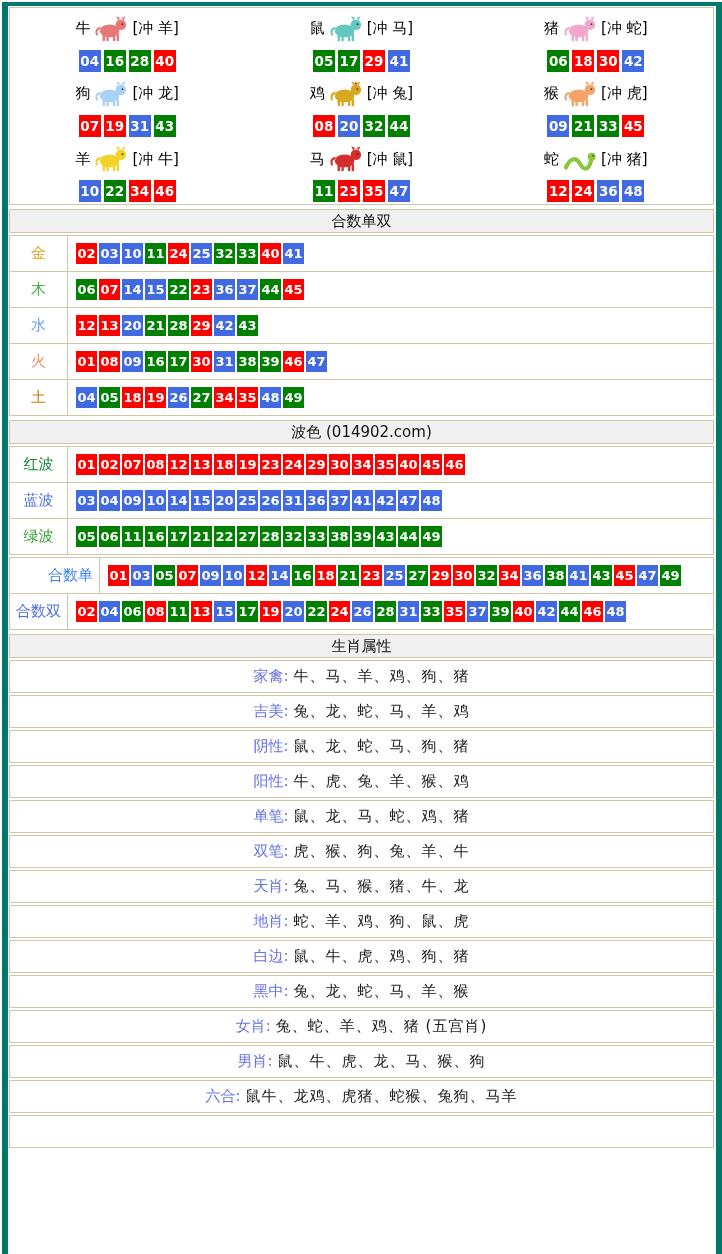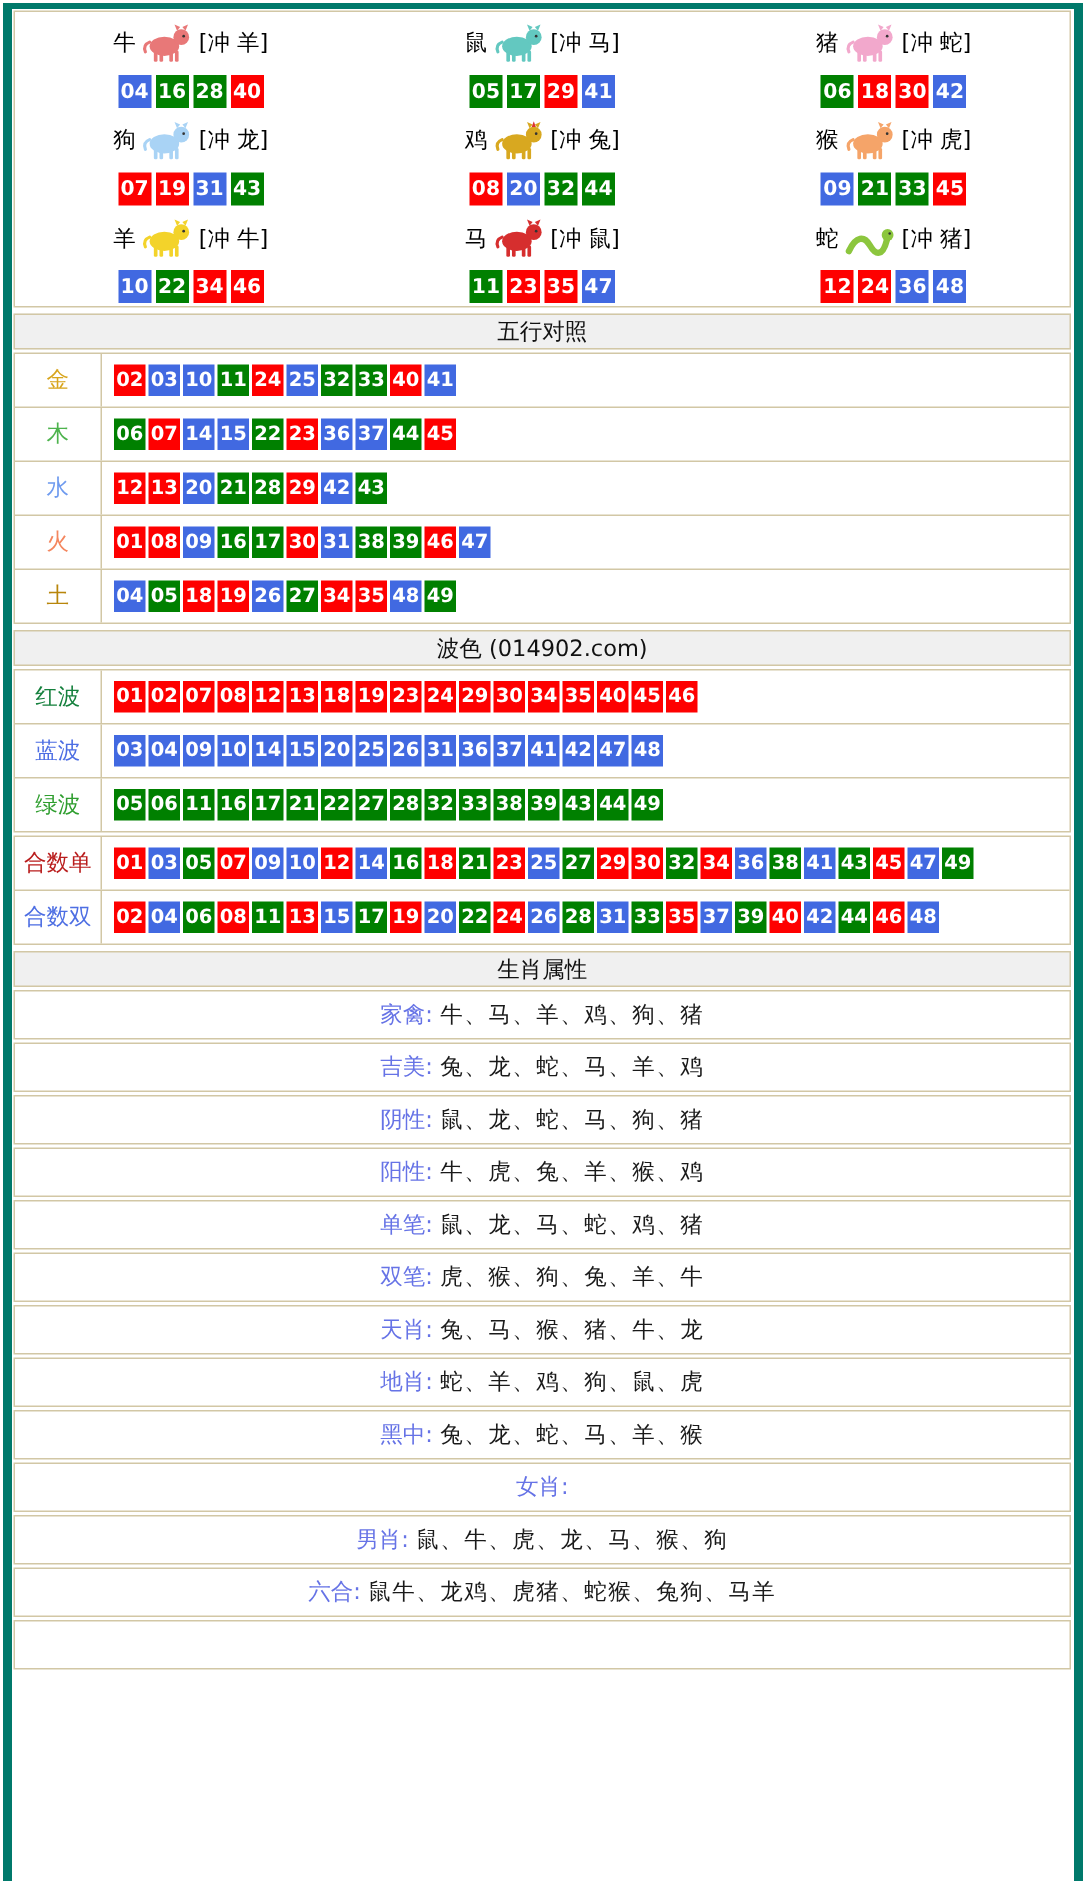--- a/index.html
+++ b/index.html
@@ -262,21 +262,21 @@
         <div class="z-nums">
           <span class="ball" style="background: rgb(254, 0, 0);">12</span>
           <span class="ball" style="background: rgb(254, 0, 0);">24</span>
           <span class="ball" style="background: rgb(65, 105, 225);">36</span>
           <span class="ball" style="background: rgb(65, 105, 225);">48</span>
         </div>
       </div>
     </div>
 
   <div class="sec-header">
-    <span>五行对照</span>
+    <span>合数单双</span>
   </div>
   <div class="num-table" id="t-wuxing">
       <div class="num-row">
         <div class="num-row-label" style="color: rgb(216, 165, 30);">金</div>
         <div class="num-cells">
           <span class="ball" style="background: rgb(254, 0, 0);">02</span>
           <span class="ball" style="background: rgb(65, 105, 225);">03</span>
           <span class="ball" style="background: rgb(65, 105, 225);">10</span>
           <span class="ball" style="background: rgb(0, 128, 0);">11</span>
           <span class="ball" style="background: rgb(254, 0, 0);">24</span>
@@ -413,21 +413,21 @@
           <span class="ball" style="background: rgb(0, 128, 0);">39</span>
           <span class="ball" style="background: rgb(0, 128, 0);">43</span>
           <span class="ball" style="background: rgb(0, 128, 0);">44</span>
           <span class="ball" style="background: rgb(0, 128, 0);">49</span>
         </div>
       </div>
     </div>
 
   <div class="num-table" id="t-heshu">
       <div class="num-row">
-        <div class="num-row-label" style="color: #b91c1c;">合数单</div>
+        <div class="num-row-label" style="color: #3b82f6; margin-left: 32px;">合数单</div>
         <div class="num-cells">
           <span class="ball" style="background: rgb(254, 0, 0);">01</span>
           <span class="ball" style="background: rgb(65, 105, 225);">03</span>
           <span class="ball" style="background: rgb(0, 128, 0);">05</span>
           <span class="ball" style="background: rgb(254, 0, 0);">07</span>
           <span class="ball" style="background: rgb(65, 105, 225);">09</span>
           <span class="ball" style="background: rgb(65, 105, 225);">10</span>
           <span class="ball" style="background: rgb(254, 0, 0);">12</span>
           <span class="ball" style="background: rgb(65, 105, 225);">14</span>
           <span class="ball" style="background: rgb(0, 128, 0);">16</span>
@@ -527,27 +527,34 @@
         </span>
       </div>
       <div class="attr-row">
         <span class="attr-seg">
           <span class="attr-label">地肖:</span>
           <span class="attr-value">蛇、羊、鸡、狗、鼠、虎</span>
         </span>
       </div>
       <div class="attr-row">
         <span class="attr-seg">
+          <span class="attr-label">白边:</span>
+          <span class="attr-value">鼠、牛、虎、鸡、狗、猪</span>
+        </span>
+      </div>
+      <div class="attr-row">
+        <span class="attr-seg">
           <span class="attr-label">黑中:</span>
           <span class="attr-value">兔、龙、蛇、马、羊、猴</span>
         </span>
       </div>
       <div class="attr-row">
         <span class="attr-seg">
           <span class="attr-label">女肖:</span>
+          <span class="attr-value">兔、蛇、羊、鸡、猪 (五宫肖)</span>
         </span>
       </div>
       <div class="attr-row">
         <span class="attr-seg">
           <span class="attr-label">男肖:</span>
           <span class="attr-value">鼠、牛、虎、龙、马、猴、狗</span>
         </span>
       </div>
       <div class="attr-row">
         <span class="attr-seg">

